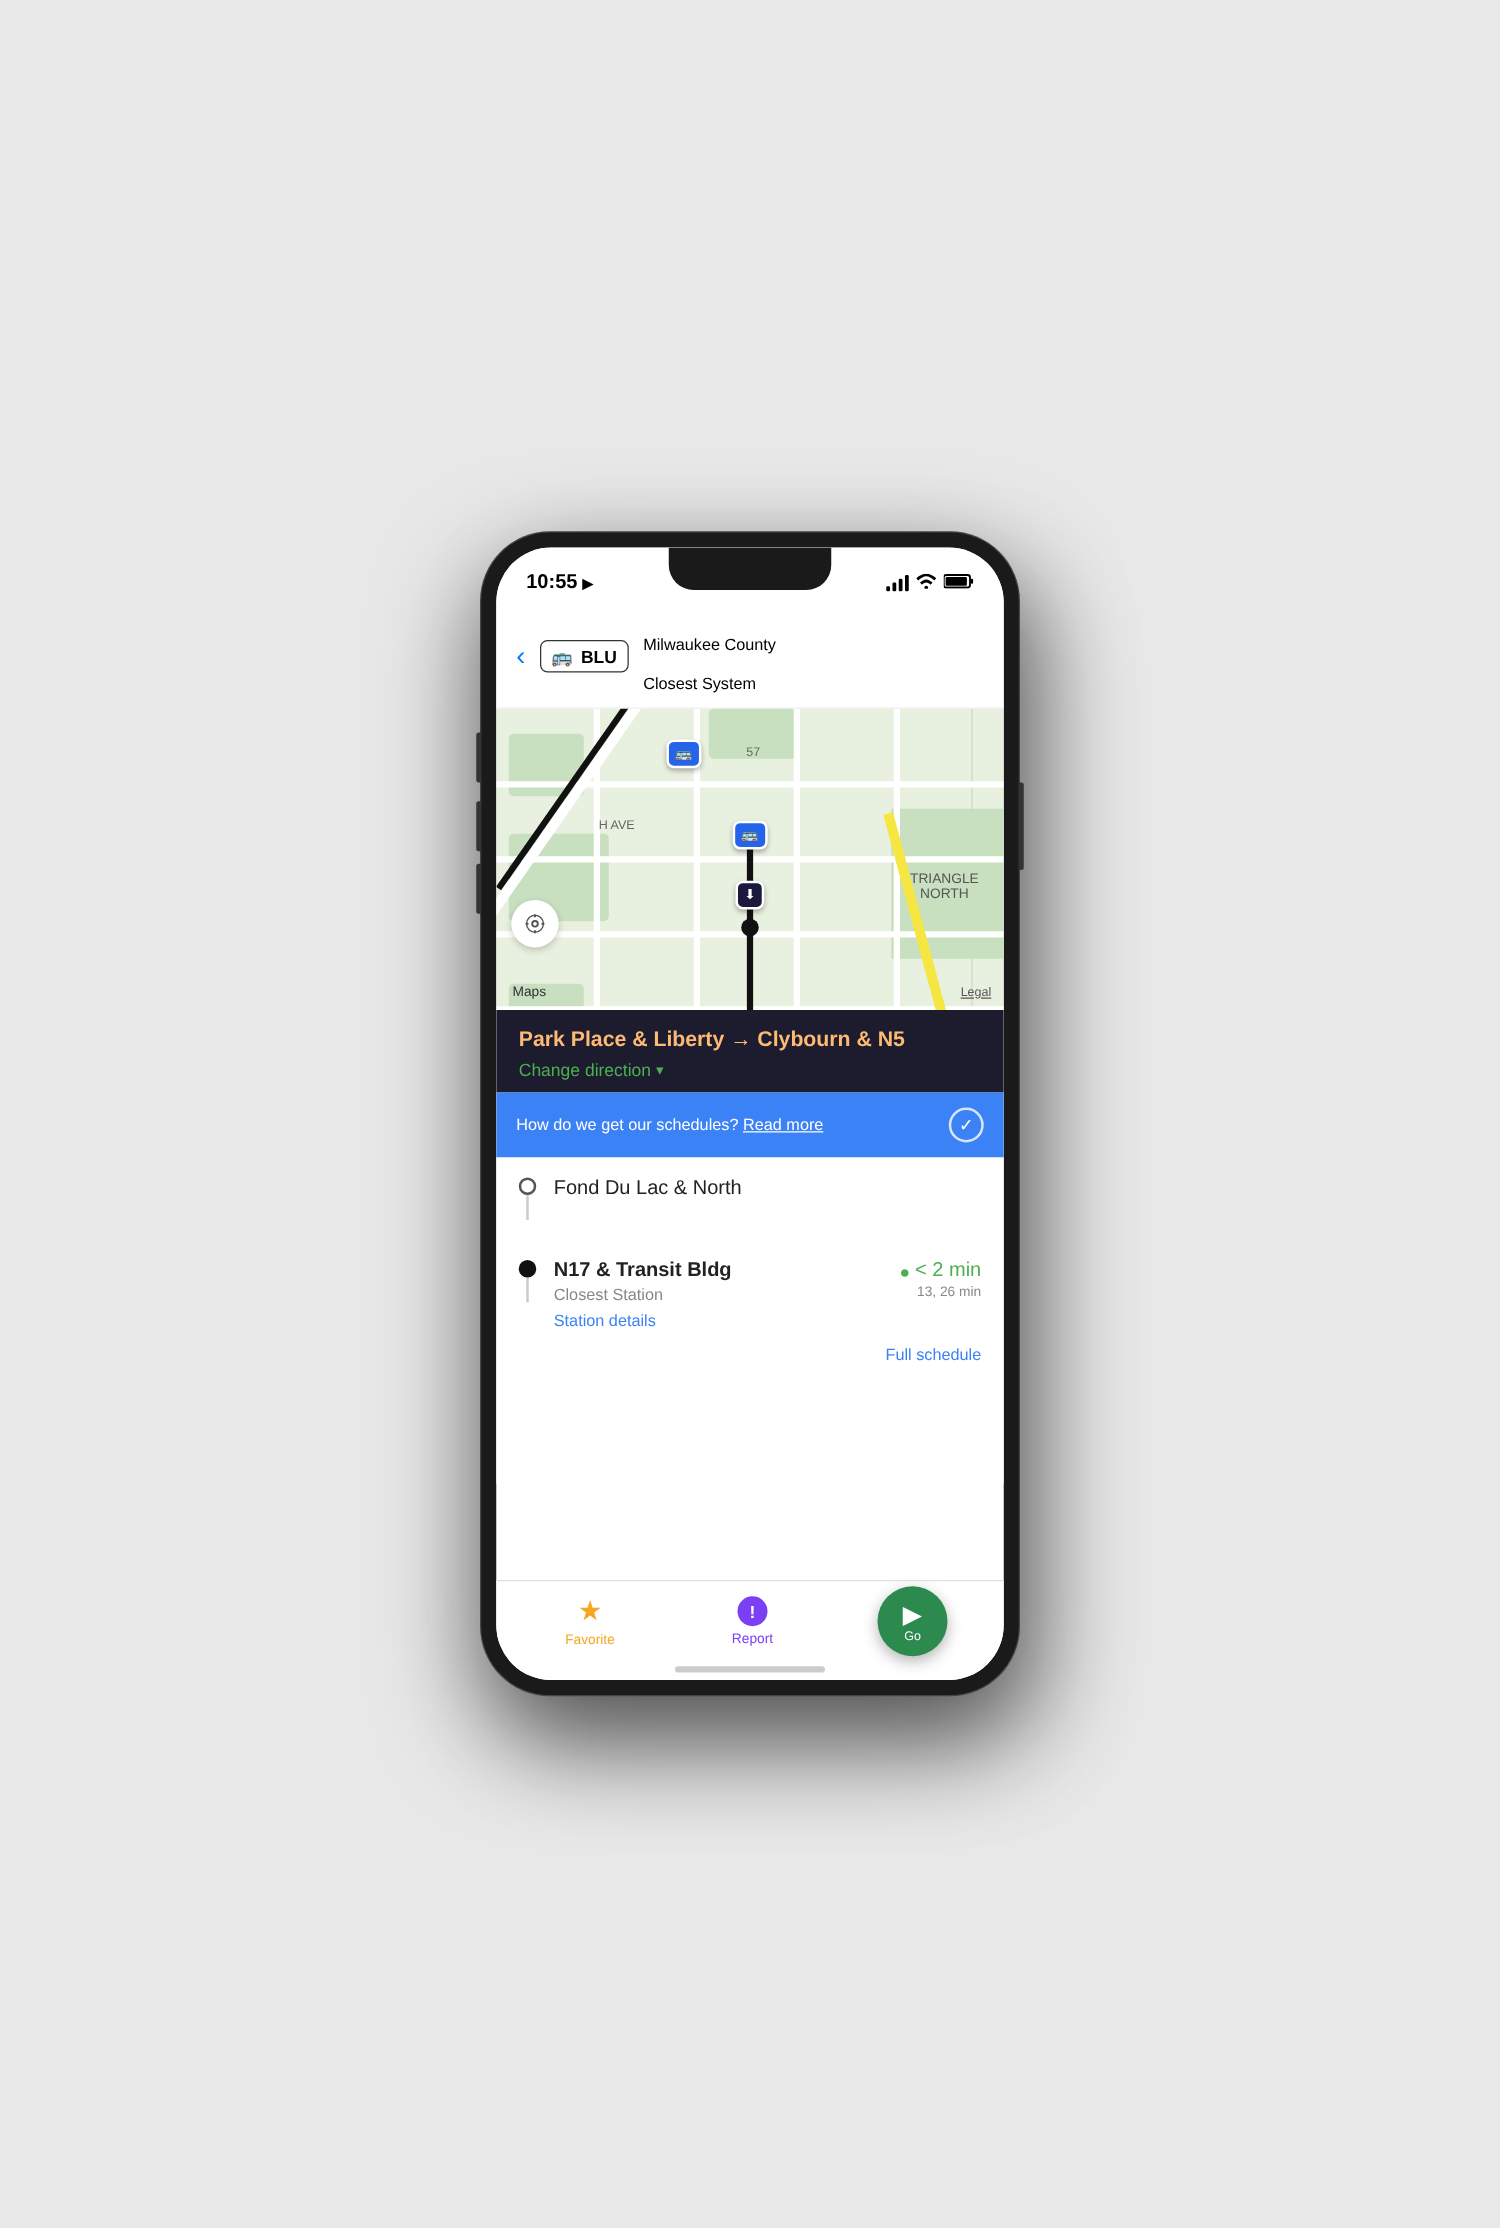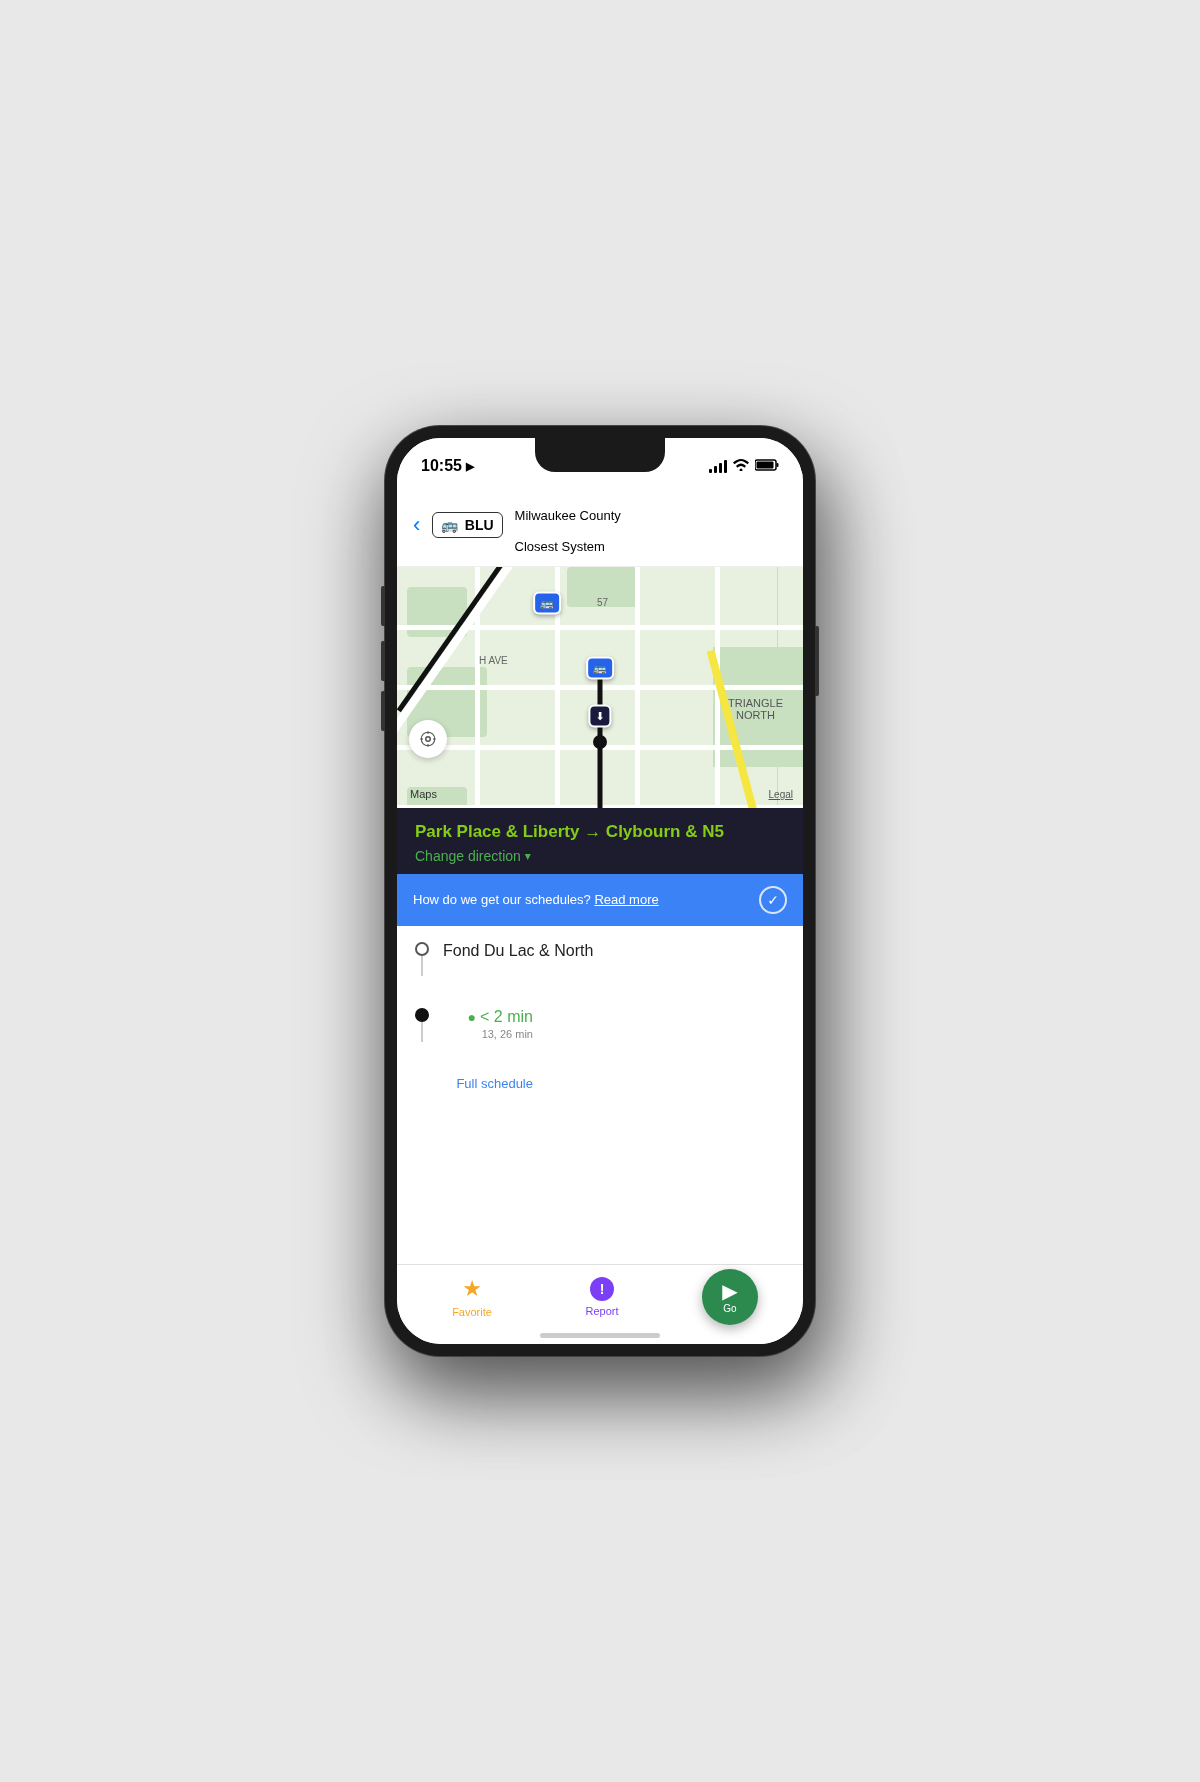--- a/index.html
+++ b/index.html
@@ -290,21 +290,21 @@
     }
 
     
     .route-direction-header {
       background: #1c1c2e;
       padding: 14px 18px 10px;
     }
     .route-direction-title {
       font-size: 17px;
       font-weight: 600;
-      color: #84cc16;
+      color: #fdba74;
       margin-bottom: 6px;
     }
     .change-direction-btn {
       display: flex;
       align-items: center;
       gap: 4px;
       color: #4CAF50;
       font-size: 14px;
       cursor: pointer;
     }
@@ -687,20 +687,27 @@
         <div class="stop-content">
           <div class="stop-name">Fond Du Lac &amp; North</div>
         </div>
       </div>
 
       <div class="stop-item">
         <div class="stop-line-container">
           <div class="stop-dot-outer stop-dot-filled"></div>
           <div class="stop-vertical-line" style="height:60px;"></div>
         </div>
+        <div class="stop-content">
+          <div class="stop-name stop-name-bold">N17 &amp; Transit Bldg</div>
+          <div class="stop-subtitle">Closest Station</div>
+          <div class="stop-links">
+            <span class="stop-link">Station details</span>
+          </div>
+        </div>
         <div class="stop-arrival">
           <div class="arrival-time-main">
             <span style="font-size:14px;">●</span>
             <span>&lt; 2 min</span>
           </div>
           <div class="arrival-time-sub">13, 26 min</div>
           <div class="arrival-full-schedule">Full schedule</div>
         </div>
       </div>
 

